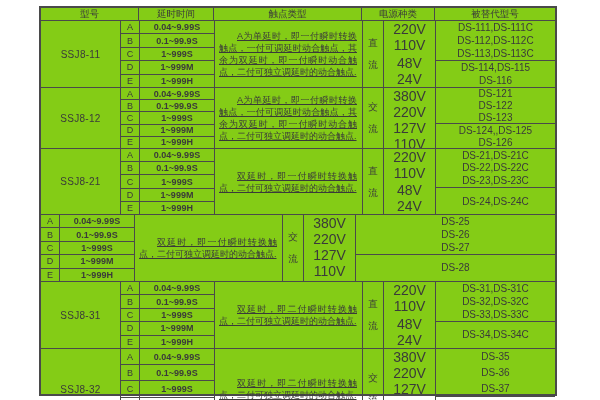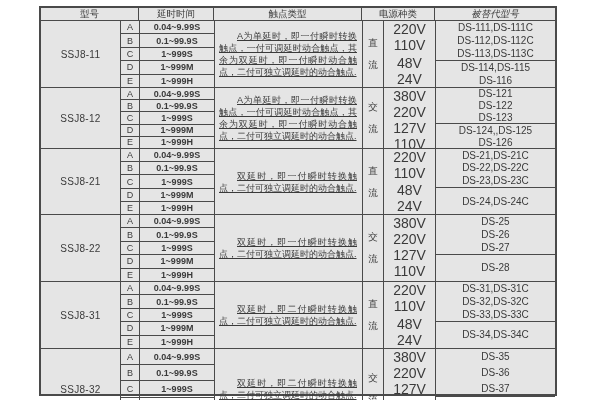--- a/index.html
+++ b/index.html
@@ -1,26 +1,26 @@
 <!DOCTYPE html>
 <html><head>
 <meta charset="utf-8">
 <style>
   html,body{margin:0;padding:0;background:#ffffff;}
   body{width:600px;height:400px;position:relative;font-family:"Liberation Sans","DejaVu Sans",sans-serif;color:#3a3a3a;}
   .tbl{
     position:absolute;left:39px;top:6px;width:518px;height:390px;
-    border:2px solid #4a4a4a;box-sizing:border-box;background:#e5e5e5;
+    border:2px solid #4a4a4a;box-sizing:border-box;background:#84cc16;
     display:flex;flex-direction:column;
   }
   .hdr{display:flex;height:13px;flex:0 0 13px;border-bottom:1px solid #4a4a4a;box-sizing:border-box;}
   .hcell{box-sizing:border-box;display:flex;align-items:center;justify-content:center;
          font-size:9.5px;overflow:hidden;white-space:nowrap;}
   .hcell:not(:last-child){border-right:1px solid #4a4a4a;}
-  .h-model{width:98px;} .h-delay{width:75px;font-family:Liberation Mono, monospace;} .h-contact{width:148px;} .h-power{width:73px;} .h-replaced{flex:1;font-style:italic;}
+  .h-model{width:98px;} .h-delay{width:75px;font-family:Liberation Mono, monospace;} .h-contact{width:148px;} .h-power{width:73px;} .h-replaced{flex:1;}
 
   #blocks{flex:1;display:flex;flex-direction:column;}
   .block{display:flex;box-sizing:border-box;overflow:hidden;}
   .block:not(:first-child){border-top:1px solid #4a4a4a;}
   #blocks .block:nth-child(1){height:66px;}
   #blocks .block:nth-child(2){height:61px;}
   #blocks .block:nth-child(3){height:66px;}
   #blocks .block:nth-child(4){height:67px;}
   #blocks .block:nth-child(5){height:67px;}
   #blocks .block:nth-child(6){flex:1;}
@@ -178,21 +178,20 @@
         <div class="rep-line">DS-23,DS-23C</div>
       </div>
       <div class="rep-bottom">
         <div class="rep-line">DS-24,DS-24C</div>
 
       </div>
     </div>
   </div>
 
   <div class="block">
-    <div class="c c-model">SSJ8-22</div>
     <div class="c c-letters">
       <div class="rcell">A</div>
       <div class="rcell">B</div>
       <div class="rcell">C</div>
       <div class="rcell">D</div>
       <div class="rcell">E</div>
     </div>
     <div class="c c-delay">
       <div class="rcell">0.04~9.99S</div>
       <div class="rcell">0.1~99.9S</div>

